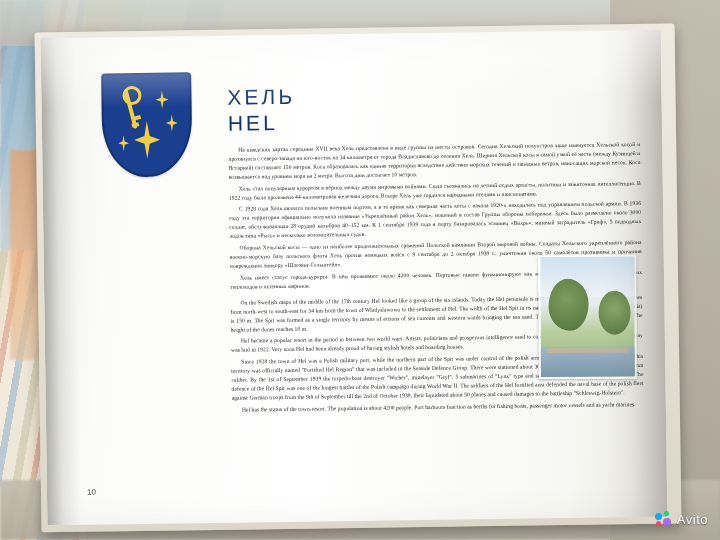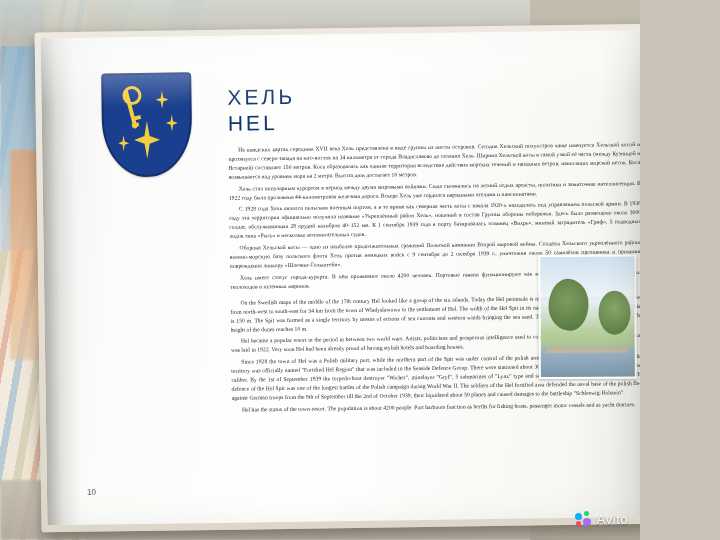--- a/index.html
+++ b/index.html
@@ -8,21 +8,21 @@
   }
   body {
     width: 720px;
     height: 540px;
     overflow: hidden;
     font-family: "Liberation Serif", serif;
     background: #c9c3b8;
   }
   .photo {
     position: relative;
-    width: 640px;
+    width: 720px;
     height: 540px;
     overflow: hidden;
     background: linear-gradient(160deg, #d8d2c6 0%, #cfc8bb 40%, #bdb5a7 100%);
   }
   
   .bg-stripes {
     position: absolute;
     inset: 0;
     background:
       linear-gradient(105deg,

